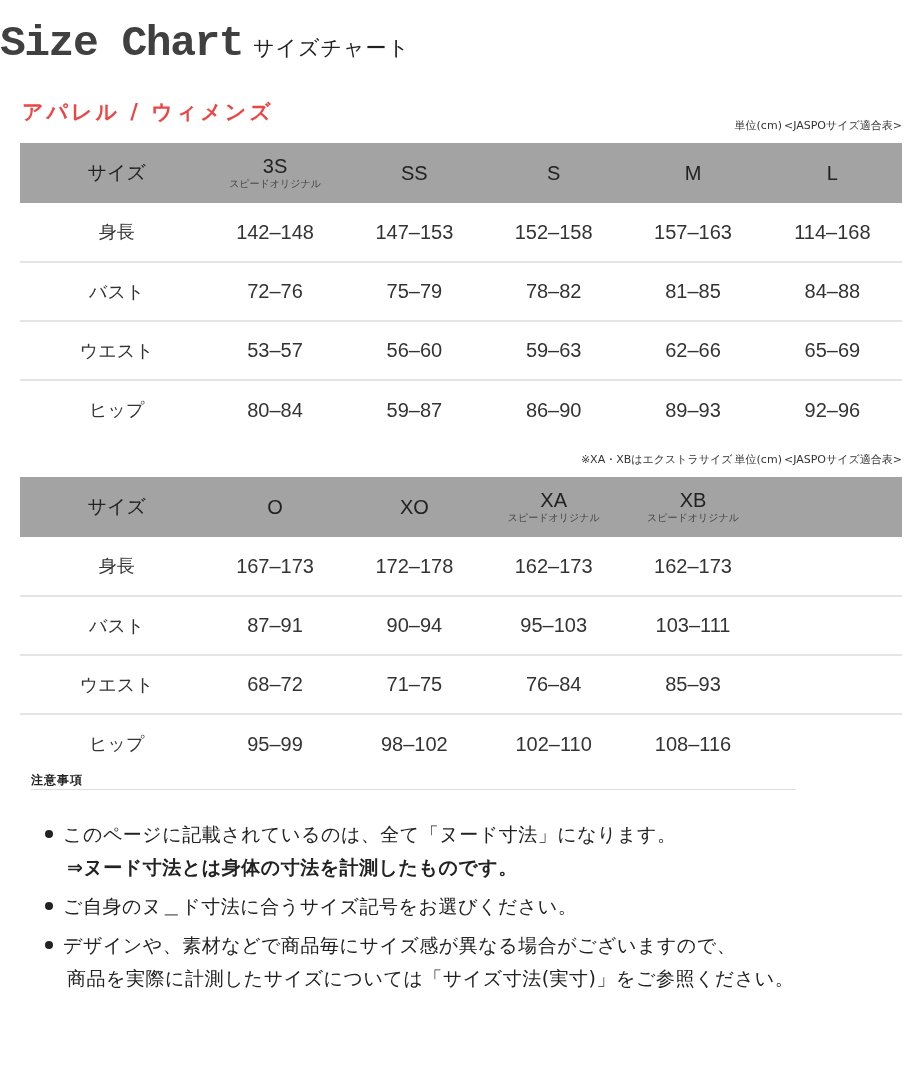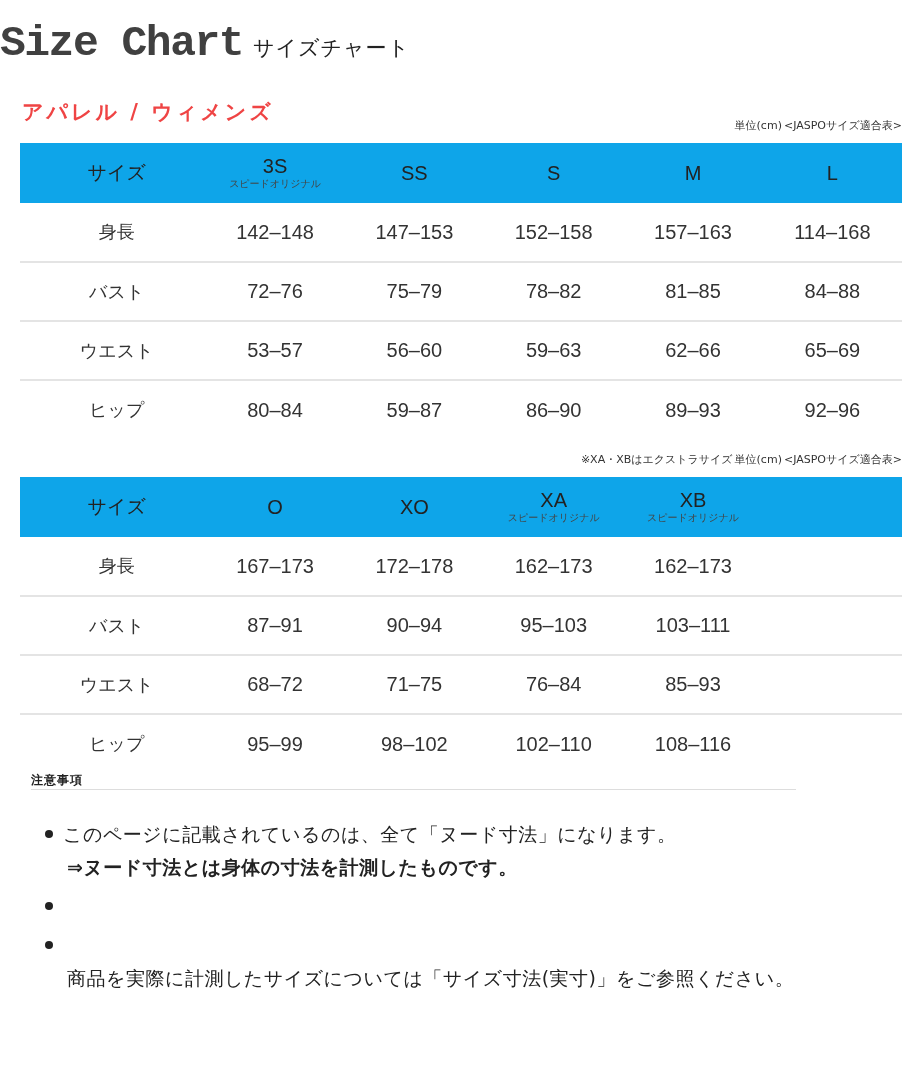--- a/index.html
+++ b/index.html
@@ -22,21 +22,21 @@
   }
   .unit-note.n1 { top: 118px; }
   .unit-note.n2 { top: 452px; }
   table.size-table {
     position: absolute; left: 20px; width: 882px; border-collapse: collapse; table-layout: fixed;
   }
   table.t1 { top: 143px; }
   table.t2 { top: 477px; }
   .size-table col.c0 { width: 185px; }
   .size-table col.c { width: 139px; }
-  .size-table thead tr { background: #0ea5e9; height: 60px; }
+  .size-table thead tr { background: #a3a3a3; height: 60px; }
   .size-table thead th {
     font-family: "Liberation Sans", sans-serif; font-weight: normal; font-size: 20px; color: #222;
     text-align: center; vertical-align: middle; padding: 0; line-height: 1.05;
   }
   .size-table thead th.label { font-family: "DejaVu Sans", sans-serif; font-size: 19px; padding-left: 8px; }
   .size-table thead th .sub { display: block; font-family: "DejaVu Sans", sans-serif; font-size: 10px; color: #444; margin-top: 2px; }
   .size-table tbody tr { height: 59px; border-bottom: 2px solid #e4e4e4; }
   .size-table tbody tr:last-child { border-bottom: none; }
   .size-table tbody td {
     font-family: "Liberation Sans", sans-serif; font-size: 20px; color: #333; text-align: center;
@@ -186,19 +186,19 @@
 </table>
 
 <div class="notes-title">注意事項</div>
 
 <div class="notes">
   <div class="note-item">
     <div class="note-line"><span class="bullet"></span><span>このページに記載されているのは、全て「ヌード寸法」になります。</span></div>
     <div class="note-line indent bold">⇒ヌード寸法とは身体の寸法を計測したものです。</div>
   </div>
   <div class="note-item">
-    <div class="note-line"><span class="bullet"></span></div>
+    <div class="note-line"><span class="bullet"></span><span>ご自身のヌ＿ド寸法に合うサイズ記号をお選びください。</span></div>
   </div>
   <div class="note-item">
-    <div class="note-line"><span class="bullet"></span></div>
+    <div class="note-line"><span class="bullet"></span><span>デザインや、素材などで商品毎にサイズ感が異なる場合がございますので、</span></div>
     <div class="note-line indent">商品を実際に計測したサイズについては「サイズ寸法(実寸)」をご参照ください。</div>
   </div>
 </div>
 
 </body></html>

